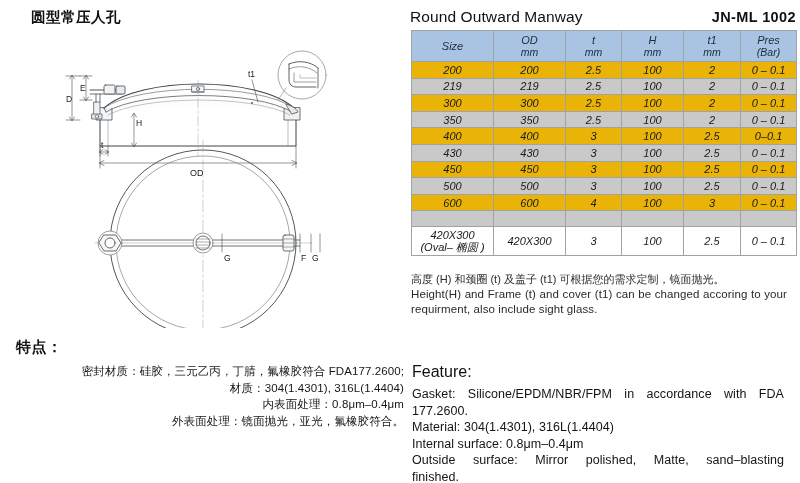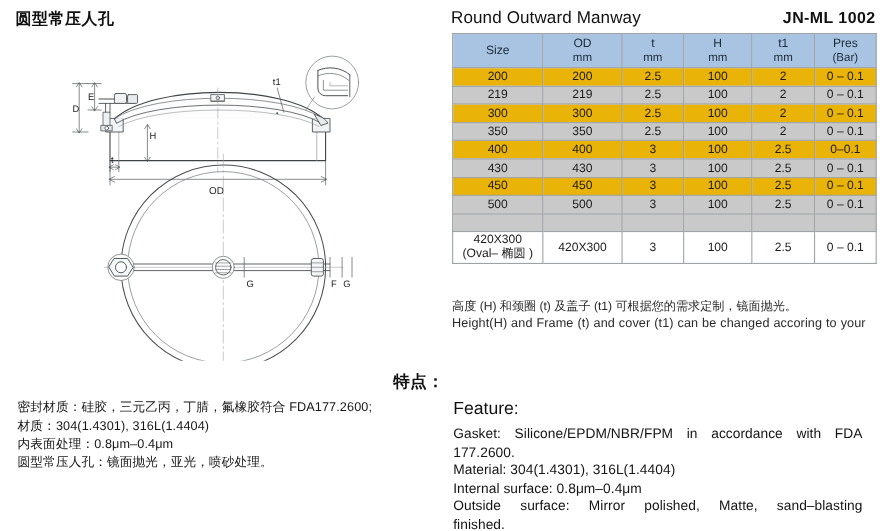--- a/index.html
+++ b/index.html
@@ -18,21 +18,21 @@
 
   
   #left-panel {
     position: absolute;
     left: 0; top: 0;
     width: 404px; height: 483px;
   }
 
   #cn-title {
     position: absolute;
-    left: 14px; top: 8px;
+    left: 31px; top: 8px;
     font-size: 14.5px;
     font-weight: 700;
     letter-spacing: 0.5px;
     color: #111;
     white-space: nowrap;
   }
 
   #drawing-section {
     position: absolute;
     left: 0; top: 28px;
@@ -44,28 +44,28 @@
     position: absolute;
     left: 16px; top: 338px;
     width: 388px;
   }
   #cn-feature-title {
     font-size: 15px;
     font-weight: 700;
     color: #111;
     margin-bottom: 6px;
     letter-spacing: 0.5px;
-    text-align: right;
   }
   .cn-line {
     font-size: 11.5px;
     line-height: 16.5px;
     color: #161616;
     white-space: nowrap;
     letter-spacing: 0.1px;
+    text-align: right;
   }
 
   
   #right-panel {
     position: absolute;
     left: 404px; top: 0;
     width: 396px; height: 483px;
   }
 
   #right-header {
@@ -92,20 +92,21 @@
 
   #spec-table-wrap {
     position: absolute;
     left: 7px; top: 30px;
     width: 385px;
   }
   table#spec-table {
     border-collapse: collapse;
     width: 385px;
     table-layout: fixed;
+    font-style: italic;
   }
   #spec-table th, #spec-table td {
     border: 1px solid #9fa3a6;
     text-align: center;
     font-size: 11px;
     color: #1a1a1a;
     padding: 0;
     line-height: 12px;
   }
   #spec-table thead th {
@@ -337,21 +338,21 @@
         <text x="312" y="233">G</text>
       </g>
     </svg>
   </div>
 
   <div id="cn-feature-block">
     <div id="cn-feature-title">特点：</div>
     <div class="cn-line">密封材质：硅胶，三元乙丙，丁腈，氟橡胶符合 FDA177.2600;</div>
     <div class="cn-line">材质：304(1.4301), 316L(1.4404)</div>
     <div class="cn-line">内表面处理：0.8μm–0.4μm</div>
-    <div class="cn-line">圆型常压人孔：镜面抛光，亚光，喷砂处理。</div>
+    <div class="cn-line">外表面处理：镜面抛光，亚光，氟橡胶符合。</div>
   </div>
 </div>
 
 <div id="right-panel">
 
   <div id="right-header">
     <div id="product-title">Round Outward Manway</div>
     <div id="product-code">JN-ML 1002</div>
   </div>
 
@@ -452,20 +453,28 @@
             <td>0 – 0.1</td>
           </tr>
           <tr class="even">
             <td>500</td>
             <td>500</td>
             <td>3</td>
             <td>100</td>
             <td>2.5</td>
             <td>0 – 0.1</td>
           </tr>
+          <tr class="odd">
+            <td>600</td>
+            <td>600</td>
+            <td>4</td>
+            <td>100</td>
+            <td>3</td>
+            <td>0 – 0.1</td>
+          </tr>
           <tr class="spacer">
             <td>&nbsp;</td>
             <td>&nbsp;</td>
             <td>&nbsp;</td>
             <td>&nbsp;</td>
             <td>&nbsp;</td>
             <td>&nbsp;</td>
           </tr>
           <tr class="oval">
             <td class="sizecell">
@@ -478,20 +487,21 @@
             <td>2.5</td>
             <td>0 – 0.1</td>
           </tr>
         </tbody>
     </table>
   </div>
 
   <div id="table-note">
     <div id="note-cn">高度 (H) 和颈圈 (t) 及盖子 (t1) 可根据您的需求定制，镜面抛光。</div>
     <div class="note-en" id="note-en-1">Height(H) and Frame (t) and cover (t1) can be changed accoring to your</div>
+    <div class="note-en">requirment, also include sight glass.</div>
   </div>
 
   <div id="en-feature-block">
     <div id="en-feature-title">Feature:</div>
     <div class="en-line just">Gasket: Silicone/EPDM/NBR/FPM in accordance with FDA</div>
     <div class="en-line">177.2600.</div>
     <div class="en-line">Material: 304(1.4301), 316L(1.4404)</div>
     <div class="en-line">Internal surface: 0.8μm–0.4μm</div>
     <div class="en-line just">Outside surface: Mirror polished, Matte, sand–blasting</div>
     <div class="en-line">finished.</div>

